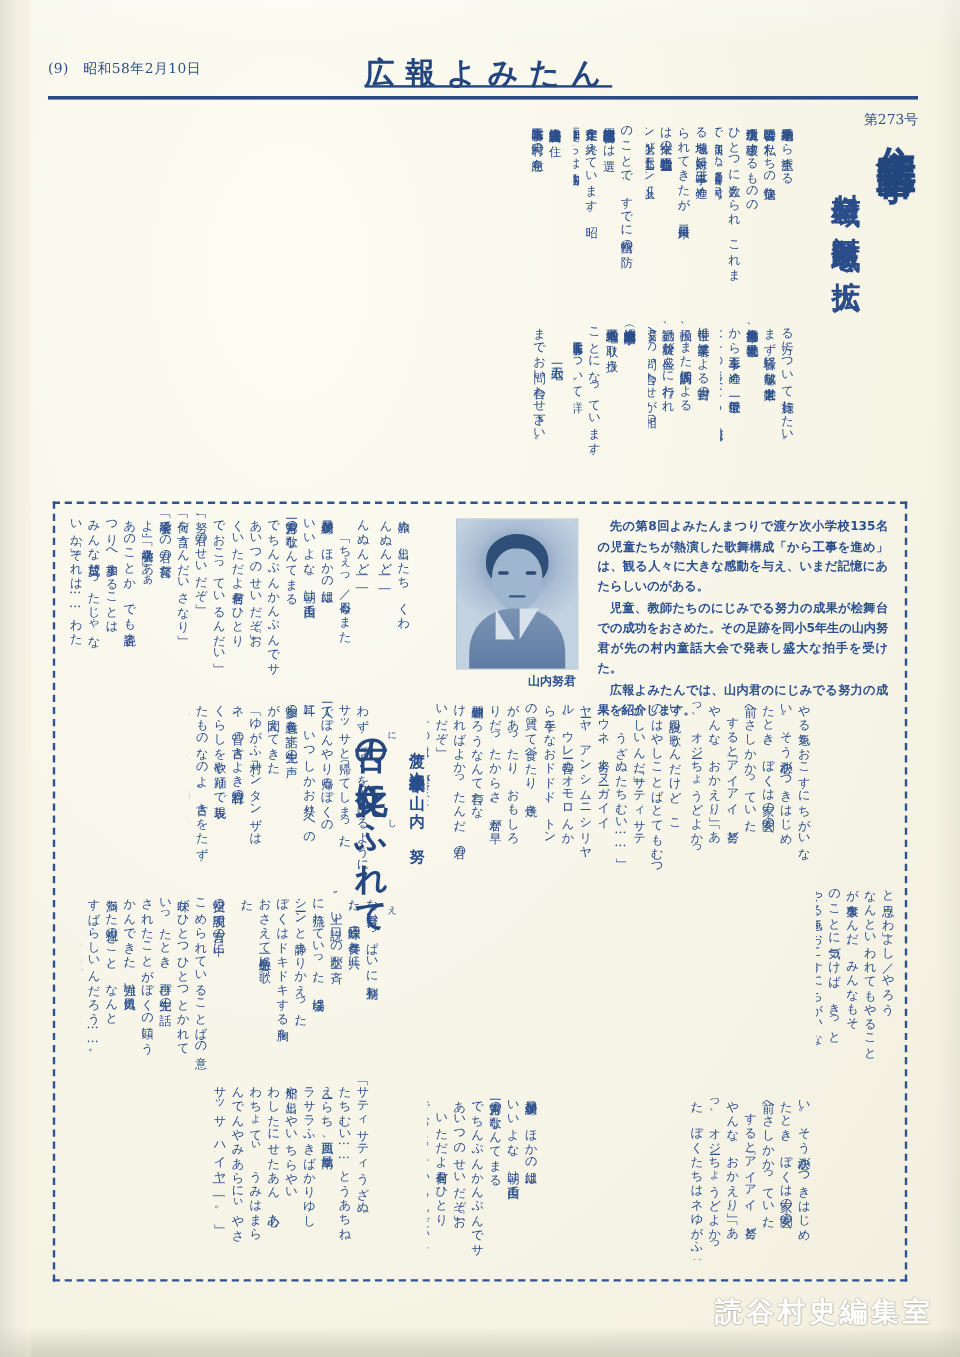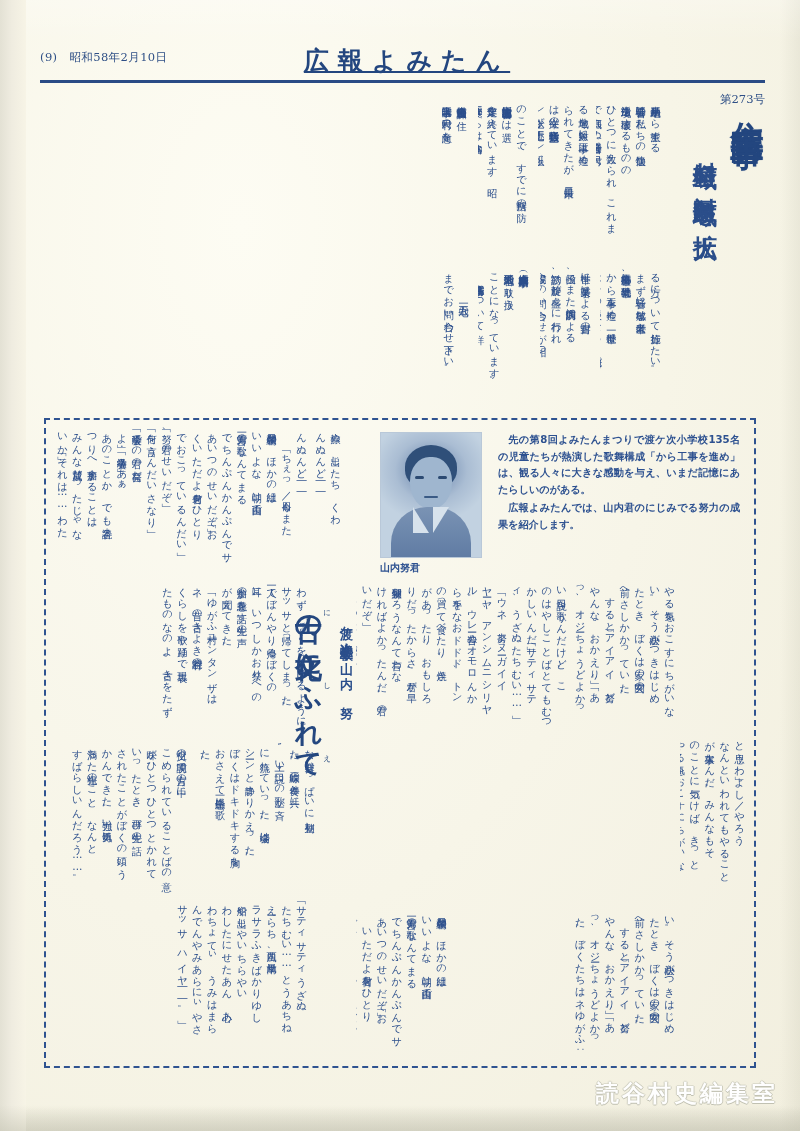--- a/index.html
+++ b/index.html
@@ -235,21 +235,21 @@
     border-width: 26px 0 0 16px;
     border-color: transparent transparent transparent #d7e2ec;
   }
   #photo .collar-r {
     left: 52px;
     border-width: 26px 16px 0 0;
     border-color: #d7e2ec transparent transparent transparent;
   }
   #photo-caption {
     margin-top: 3px;
-    text-align: left;
+    text-align: right;
     font-size: 10px;
     color: #2d5190;
     font-family: "DejaVu Sans", "Liberation Sans", sans-serif;
     font-weight: bold;
   }
 
   
   .essay-title {
     position: absolute;
     writing-mode: vertical-rl;
@@ -402,20 +402,21 @@
 調査したうえで、希望され</div>
 
     <div class="vcol topcol" style="right:300px; top:176px; height:144px; width:28px;">　　　六一〇七五〇
 までお問い合わせ下さい。</div>
   </div>
 
   <div id="article-bottom">
 
     <div id="intro">
       <p>先の第8回よみたんまつりで渡ケ次小学校135名の児童たちが熱演した歌舞構成「から工事を進め」は、観る人々に大きな感動を与え、いまだ記憶にあたらしいのがある。</p>
+      <p>児童、教師たちのにじみでる努力の成果が桧舞台での成功をおさめた。その足跡を同小5年生の山内努君が先の村内童話大会で発表し盛大な拍手を受けた。</p>
       <p>広報よみたんでは、山内君のにじみでる努力の成果を紹介します。</p>
     </div>
 
     <div id="photo-wrap">
       <div id="photo">
         <div class="hair"></div>
         <div class="face"></div>
         <div class="eye-l"></div>
         <div class="eye-r"></div>
         <div class="mouth"></div>

